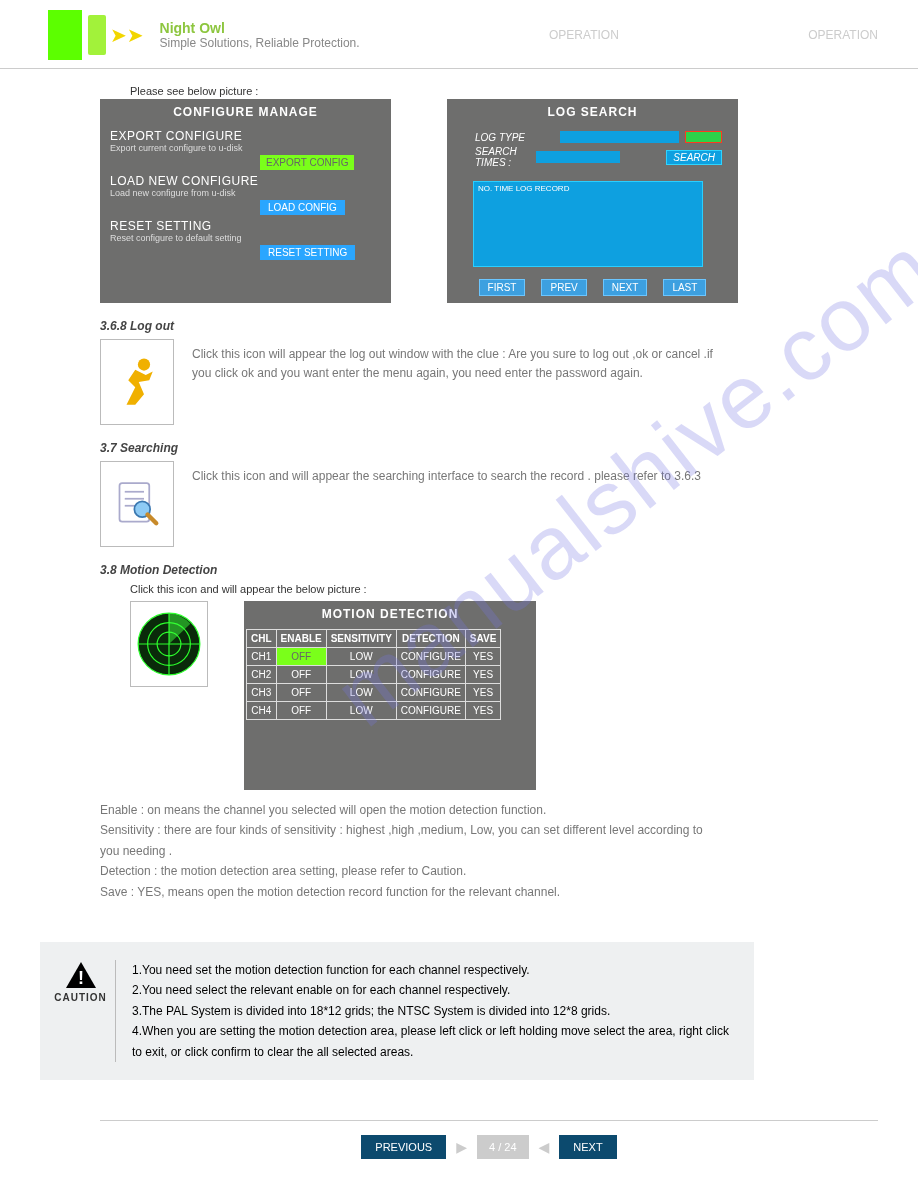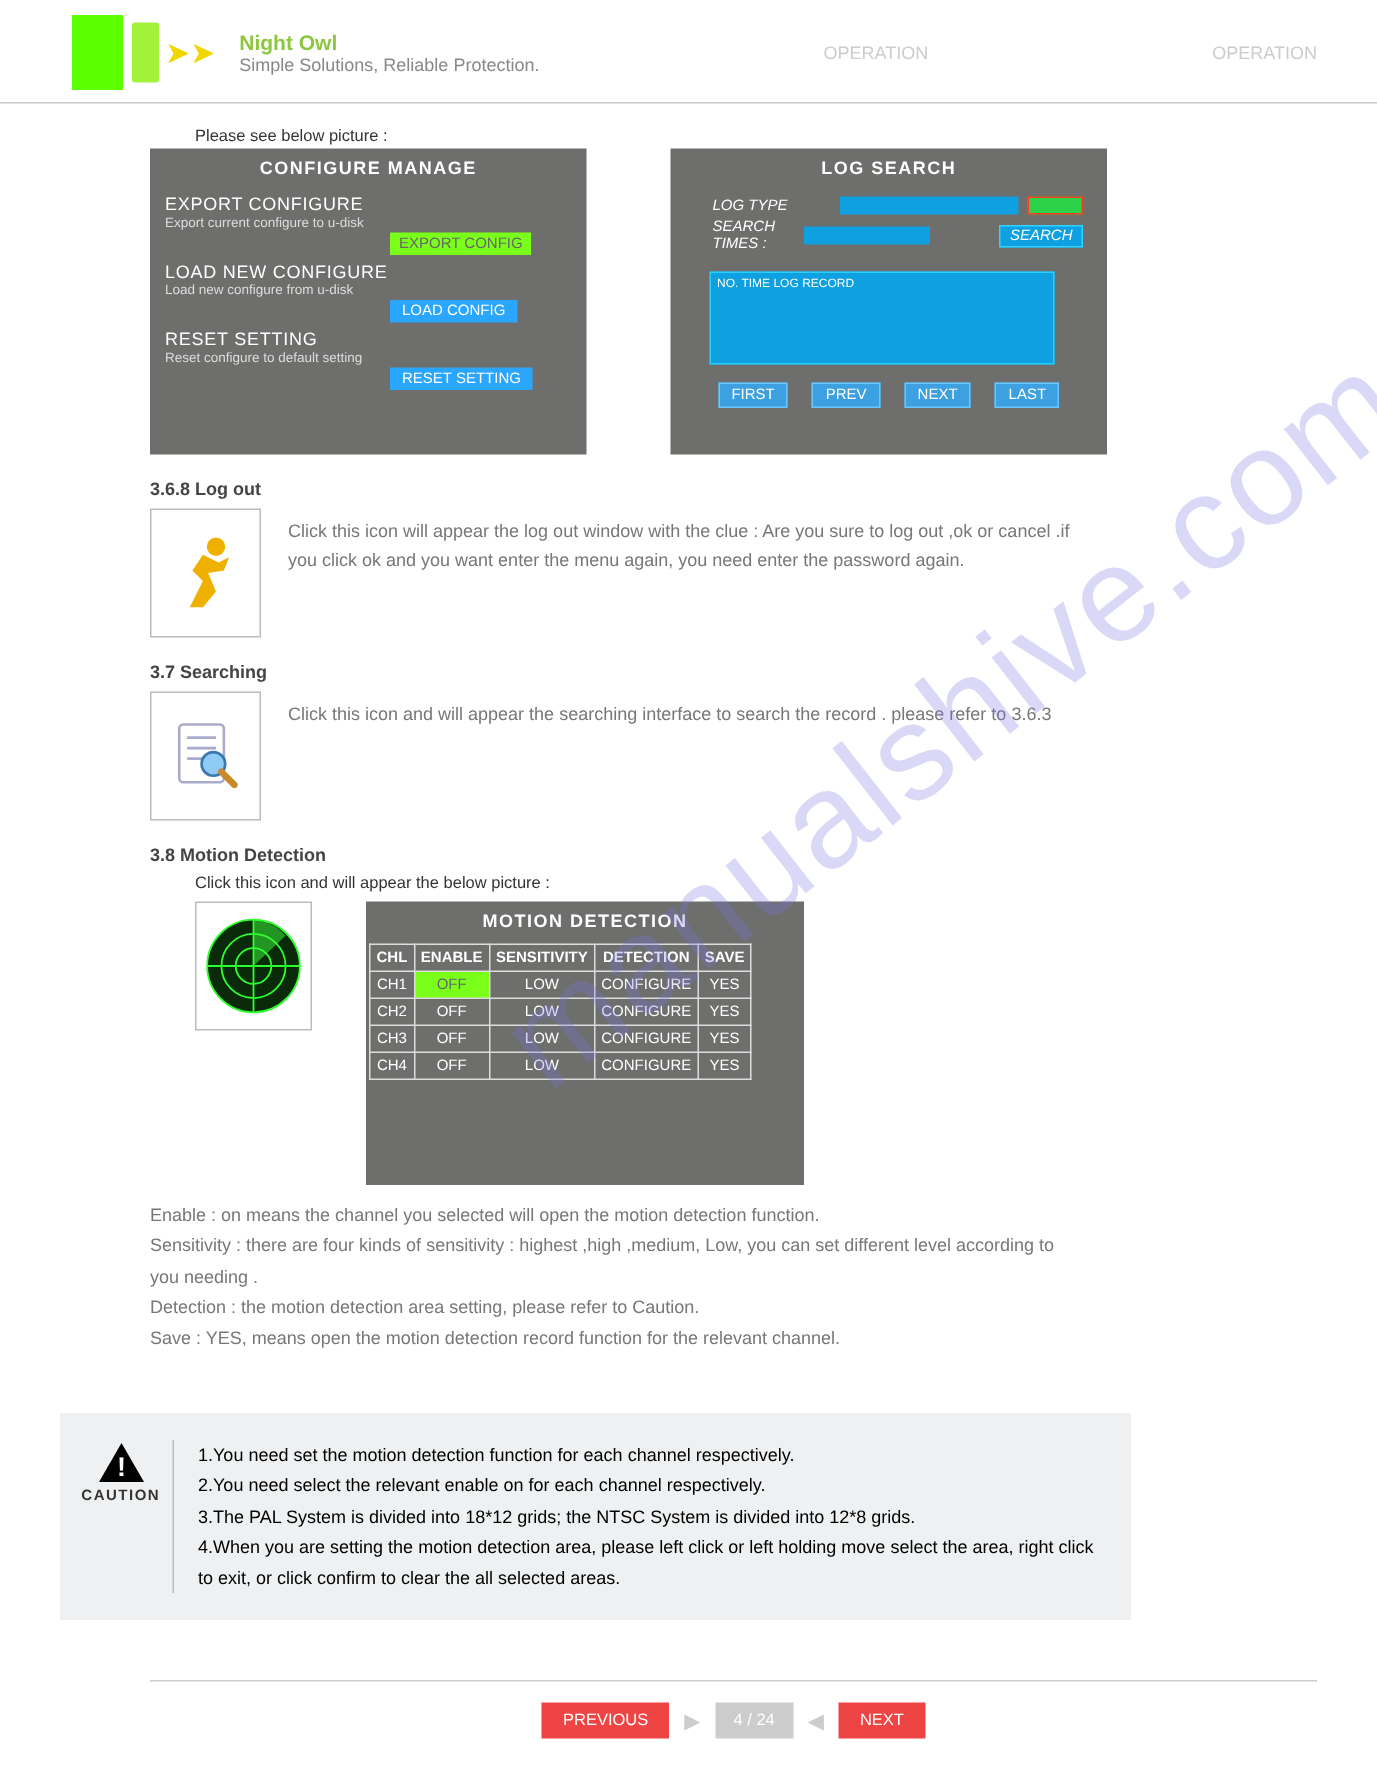--- a/index.html
+++ b/index.html
@@ -26,45 +26,45 @@
   .cfg-sub { color: #ddd; font-size: 9px; display: block; }
   .btn-green { background: #7aff1a; color: #666; font-size: 10px; padding: 2px 6px; display: inline-block; margin-top: 2px; margin-left: 150px; }
   .btn-blue { background: #2aa6ff; color: #fff; font-size: 10px; padding: 2px 8px; display: inline-block; margin-top: 2px; margin-left: 150px; }
   .panel.log { width: 291px; height: 204px; padding: 0 0 8px 0; position: relative; }
   .log-fields { padding: 6px 16px 4px 28px; font-size: 10px; font-style: italic; }
   .log-line { display: flex; align-items: center; gap: 6px; margin-bottom: 3px; }
   .field-bar { background: #0ea0e0; height: 12px; display: inline-block; }
   .field-bar.w130 { width: 130px; }
   .green-box { background: #2cd24a; border: 1px solid #ff3a1f; width: 40px; height: 12px; }
   .search-btn { background: #0ea0e0; color: #fff; font-size: 10px; padding: 1px 6px; border: 1px solid #2ed4ff; margin-left: 40px; }
-  .results { margin: 6px 26px 0 26px; width: 230px; height: 62px; background: #0ea0e0; border: 1px solid #2acfff; display: flex; flex-direction: column; font-size: 8px; color: #fff; }
+  .results { margin: 6px 26px 0 26px; width: 230px; height: 86px; background: #0ea0e0; border: 1px solid #2acfff; display: flex; flex-direction: column; font-size: 8px; color: #fff; }
   .pager { display: flex; gap: 16px; justify-content: center; margin-top: 12px; }
   .pager-btn { background: #3da0e0; color: #fff; font-size: 10px; padding: 2px 8px; border: 1px solid #6bc6ff; }
   .section { margin-top: 16px; position: relative; }
-  .section-head { font-size: 12px; font-weight: bold; color: #444; margin-left: 0; }
+  .section-head { font-size: 12px; font-weight: bold; color: #444; margin-left: 0; font-style: italic; }
   .section-body { display: flex; gap: 18px; margin-top: 6px; align-items: flex-start; }
   .icon-box { width: 74px; height: 86px; border: 1px solid #bbb; background: #fff; display: flex; align-items: center; justify-content: center; margin-left: 0; }
   .icon-box svg { width: 56px; height: 56px; }
   .desc { font-size: 12px; color: #777; line-height: 1.6; padding-top: 6px; max-width: 540px; }
   .md-side { margin-left: 30px; }
   .md-wrap { display: flex; gap: 36px; margin-top: 6px; align-items: flex-start; }
   .md-panel { background: #6e6e6d; width: 292px; padding-bottom: 70px; }
   .md-title { text-align: center; color: #fff; font-weight: bold; letter-spacing: 1px; padding: 6px 0; font-size: 12px; }
   .md-table { border-collapse: collapse; margin: 2px 2px 0 2px; }
   .md-table td, .md-table th { border: 1px solid #ddd; color: #fff; font-size: 10px; text-align: center; padding: 3px 4px; background: #6e6e6d; }
   .md-table th { font-weight: bold; }
   .cell-off-hi { background: #7aff1a !important; color: #666 !important; }
   .radar-box { width: 78px; height: 86px; border: 1px solid #bbb; background: #fff; display: flex; align-items: center; justify-content: center; }
   .md-desc { font-size: 12px; color: #777; line-height: 1.7; margin-top: 10px; max-width: 620px; }
   .caution-block { margin: 40px 0 0 -60px; width: 714px; background: #eef0f1; display: flex; padding: 18px 20px; gap: 16px; min-height: 110px; }
   .caution-left { width: 56px; display: flex; flex-direction: column; align-items: center; border-right: 1px solid #bbb; padding-right: 14px; }
   .caution-text { font-size: 10px; font-weight: bold; letter-spacing: 1px; margin-top: 2px; }
   .caution-body { font-size: 12px; color: #000000; line-height: 1.7; }
   .footer { border-top: 1px solid #ccc; margin: 20px 40px 0 100px; padding: 14px 0 20px 0; display: flex; justify-content: center; align-items: center; gap: 10px; }
-  .foot-btn { background: #ef4444; color: #fff; font-size: 11px; padding: 6px 14px; }
+  .foot-btn { background: #0c4a6e; color: #fff; font-size: 11px; padding: 6px 14px; }
   .foot-page { background: #ccc; color: #fff; font-size: 11px; padding: 6px 12px; }
   .arrow { color: #ccc; font-size: 14px; }
 </style>
 </head>
 <body>
 
 <div class="watermark">manualshive.com</div>
 
 <div class="header">
   <div class="logo">

